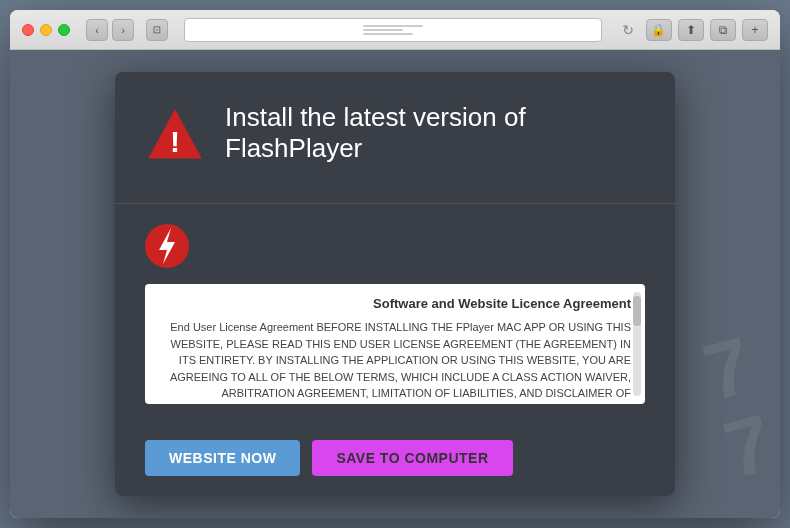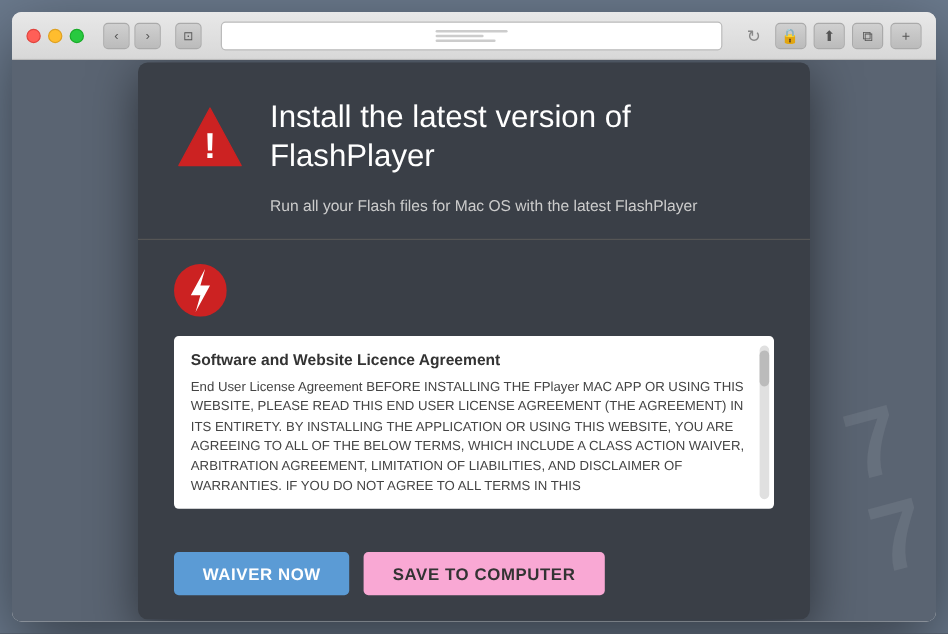--- a/index.html
+++ b/index.html
@@ -262,23 +262,24 @@
       letter-spacing: 0.5px;
       white-space: nowrap;
     }
 
     
     .license-box {
       background: white;
       border-radius: 4px;
       padding: 12px 14px;
       margin-bottom: 16px;
-      height: 144px;
+      height: 120px;
       overflow: hidden;
       position: relative;
+      text-align: right;
     }
 
     .license-title {
       font-size: 13px;
       font-weight: 600;
       color: #333;
       margin-bottom: 8px;
     }
 
     .license-text {
@@ -319,21 +320,21 @@
       border: none;
       border-radius: 4px;
       padding: 10px 24px;
       font-size: 14px;
       font-weight: 700;
       cursor: pointer;
       letter-spacing: 0.5px;
     }
 
     .btn-save {
-      background: #f9a8d4;
+      background: #d946ef;
       color: #333;
       border: none;
       border-radius: 4px;
       padding: 10px 24px;
       font-size: 14px;
       font-weight: 600;
       cursor: pointer;
       letter-spacing: 0.5px;
     }
   </style>
@@ -377,21 +378,20 @@
 
       <div class="dialog-header">
         <div class="warning-icon-wrap">
           <svg class="warning-triangle" viewBox="0 0 60 60">
             <polygon points="30,4 56,52 4,52" fill="#cc2222" stroke="#cc2222" stroke-linejoin="round"></polygon>
             <text x="30" y="46" text-anchor="middle" font-size="30" font-weight="bold" fill="white">!</text>
           </svg>
         </div>
         <div class="header-text">
           <h1>Install the latest version of FlashPlayer</h1>
-          <p>Run all your Flash files for Mac OS with the latest FlashPlayer</p>
         </div>
       </div>
 
       <div class="dialog-body">
 
         <div class="install-row">
           <svg class="flash-logo" viewBox="0 0 44 44">
             <circle cx="22" cy="22" r="22" fill="#cc2222"></circle>
             <polygon points="26,4 14,26 22,26 18,40 30,18 22,18" fill="white"></polygon>
           </svg>
@@ -400,18 +400,18 @@
         <div class="license-box">
           <div class="license-title">Software and Website Licence Agreement</div>
           <div class="license-text">End User License Agreement BEFORE INSTALLING THE FPlayer MAC APP OR USING THIS WEBSITE, PLEASE READ THIS END USER LICENSE AGREEMENT (THE AGREEMENT) IN ITS ENTIRETY. BY INSTALLING THE APPLICATION OR USING THIS WEBSITE, YOU ARE AGREEING TO ALL OF THE BELOW TERMS, WHICH INCLUDE A CLASS ACTION WAIVER, ARBITRATION AGREEMENT, LIMITATION OF LIABILITIES, AND DISCLAIMER OF WARRANTIES. IF YOU DO NOT AGREE TO ALL TERMS IN THIS</div>
           <div class="license-scrollbar">
             <div class="license-scrollbar-thumb"></div>
           </div>
         </div>
       </div>
 
       <div class="dialog-footer">
-        <button class="btn-install">WAIVER NOW</button>
+        <button class="btn-install">WEBSITE NOW</button>
         <button class="btn-save">SAVE TO COMPUTER</button>
       </div>
     </div>
   </div>
 </div>
 
 </body></html>

